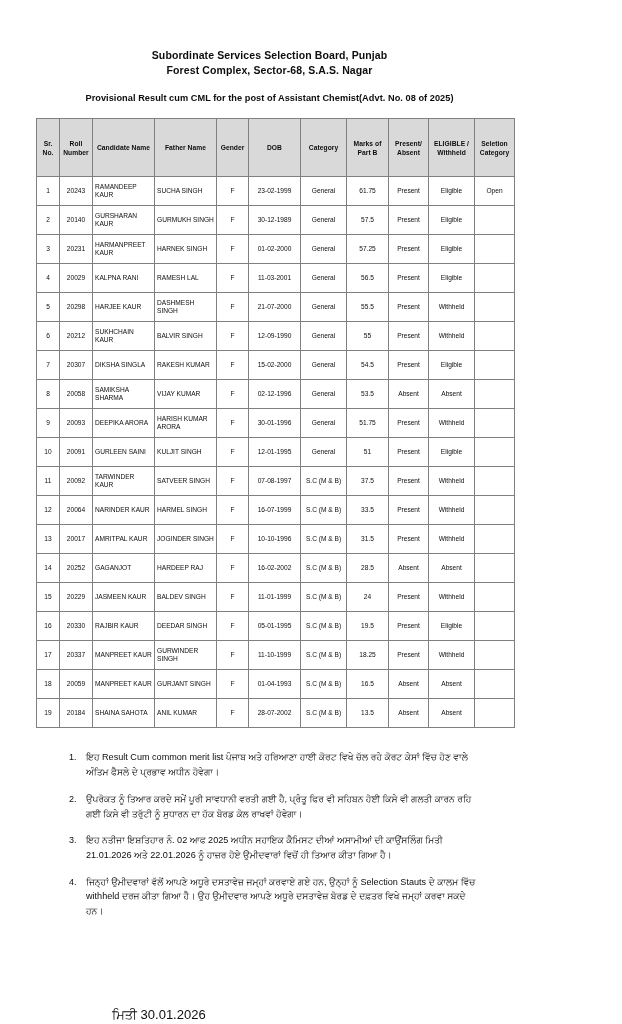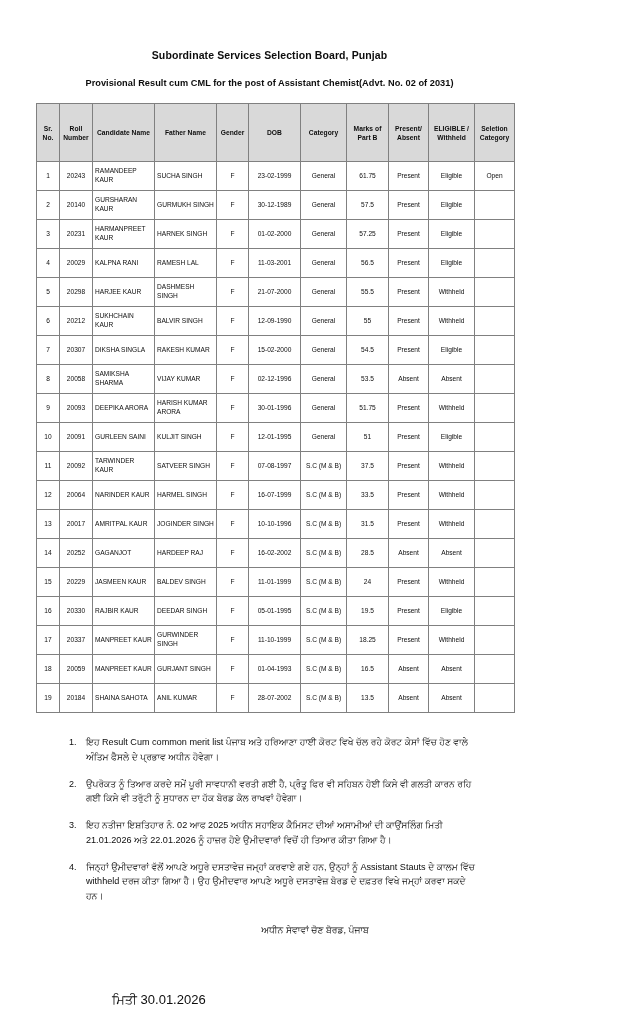--- a/index.html
+++ b/index.html
@@ -142,22 +142,23 @@
     white-space: nowrap;
   }
 </style>
 </head>
 <body>
 
 <div class="page">
 
   <div class="doc-head">
     <div class="org-line">Subordinate Services Selection Board, Punjab</div>
+    <div class="org-line">Forest Complex, Sector-68, S.A.S. Nagar</div>
   </div>
-  <div class="doc-subject">Provisional Result cum CML for the post of Assistant Chemist(Advt. No. 02 of 2031)</div>
+  <div class="doc-subject">Provisional Result cum CML for the post of Assistant Chemist(Advt. No. 08 of 2025)</div>
 
   <table class="result">
     <colgroup>
       <col class="w-sr">
         <col class="w-roll">
         <col class="w-name">
         <col class="w-father">
       <col class="w-gender">
         <col class="w-dob">
         <col class="w-cat">
@@ -440,24 +441,23 @@
       <li>
         <span class="num">2.</span>
         <span class="note-text">ਉਪਰੋਕਤ ਨੂੰ ਤਿਆਰ ਕਰਦੇ ਸਮੇਂ ਪੂਰੀ ਸਾਵਧਾਨੀ ਵਰਤੀ ਗਈ ਹੈ, ਪ੍ਰੰਤੂ ਫਿਰ ਵੀ ਸਹਿਬਨ ਹੋਈ ਕਿਸੇ ਵੀ ਗਲਤੀ ਕਾਰਨ ਰਹਿ ਗਈ ਕਿਸੇ ਵੀ ਤਰੁੱਟੀ ਨੂੰ ਸੁਧਾਰਨ ਦਾ ਹੱਕ ਬੋਰਡ ਕੋਲ ਰਾਖਵਾਂ ਹੋਵੇਗਾ।</span>
       </li>
       <li>
         <span class="num">3.</span>
         <span class="note-text">ਇਹ ਨਤੀਜਾ ਇਸ਼ਤਿਹਾਰ ਨੰ. 02 ਆਫ 2025 ਅਧੀਨ ਸਹਾਇਕ ਕੈਮਿਸਟ ਦੀਆਂ ਅਸਾਮੀਆਂ ਦੀ ਕਾਉਂਸਲਿੰਗ ਮਿਤੀ 21.01.2026 ਅਤੇ 22.01.2026 ਨੂੰ ਹਾਜ਼ਰ ਹੋਏ ਉਮੀਦਵਾਰਾਂ ਵਿਚੋਂ ਹੀ ਤਿਆਰ ਕੀਤਾ ਗਿਆ ਹੈ।</span>
       </li>
       <li>
         <span class="num">4.</span>
-        <span class="note-text">ਜਿਨ੍ਹਾਂ ਉਮੀਦਵਾਰਾਂ ਵੱਲੋਂ ਆਪਣੇ ਅਧੂਰੇ ਦਸਤਾਵੇਜ਼ ਜਮ੍ਹਾਂ ਕਰਵਾਏ ਗਏ ਹਨ, ਉਨ੍ਹਾਂ ਨੂੰ Assistant Stauts ਦੇ ਕਾਲਮ ਵਿੱਚ withheld ਦਰਜ ਕੀਤਾ ਗਿਆ ਹੈ। ਉਹ ਉਮੀਦਵਾਰ ਆਪਣੇ ਅਧੂਰੇ ਦਸਤਾਵੇਜ਼ ਬੋਰਡ ਦੇ ਦਫ਼ਤਰ ਵਿਖੇ ਜਮ੍ਹਾਂ ਕਰਵਾ ਸਕਦੇ ਹਨ।</span>
+        <span class="note-text">ਜਿਨ੍ਹਾਂ ਉਮੀਦਵਾਰਾਂ ਵੱਲੋਂ ਆਪਣੇ ਅਧੂਰੇ ਦਸਤਾਵੇਜ਼ ਜਮ੍ਹਾਂ ਕਰਵਾਏ ਗਏ ਹਨ, ਉਨ੍ਹਾਂ ਨੂੰ Selection Stauts ਦੇ ਕਾਲਮ ਵਿੱਚ withheld ਦਰਜ ਕੀਤਾ ਗਿਆ ਹੈ। ਉਹ ਉਮੀਦਵਾਰ ਆਪਣੇ ਅਧੂਰੇ ਦਸਤਾਵੇਜ਼ ਬੋਰਡ ਦੇ ਦਫ਼ਤਰ ਵਿਖੇ ਜਮ੍ਹਾਂ ਕਰਵਾ ਸਕਦੇ ਹਨ।</span>
       </li>
     </ol>
 
   <div class="sign-block">
     <div class="sign-right">
-      <div>ਅਧੀਨ ਸੇਵਾਵਾਂ ਚੋਣ ਬੋਰਡ, ਪੰਜਾਬ</div>
     </div>
     <div class="date-left">ਮਿਤੀ 30.01.2026</div>
   </div>
 
 </div>
 
 </body></html>

